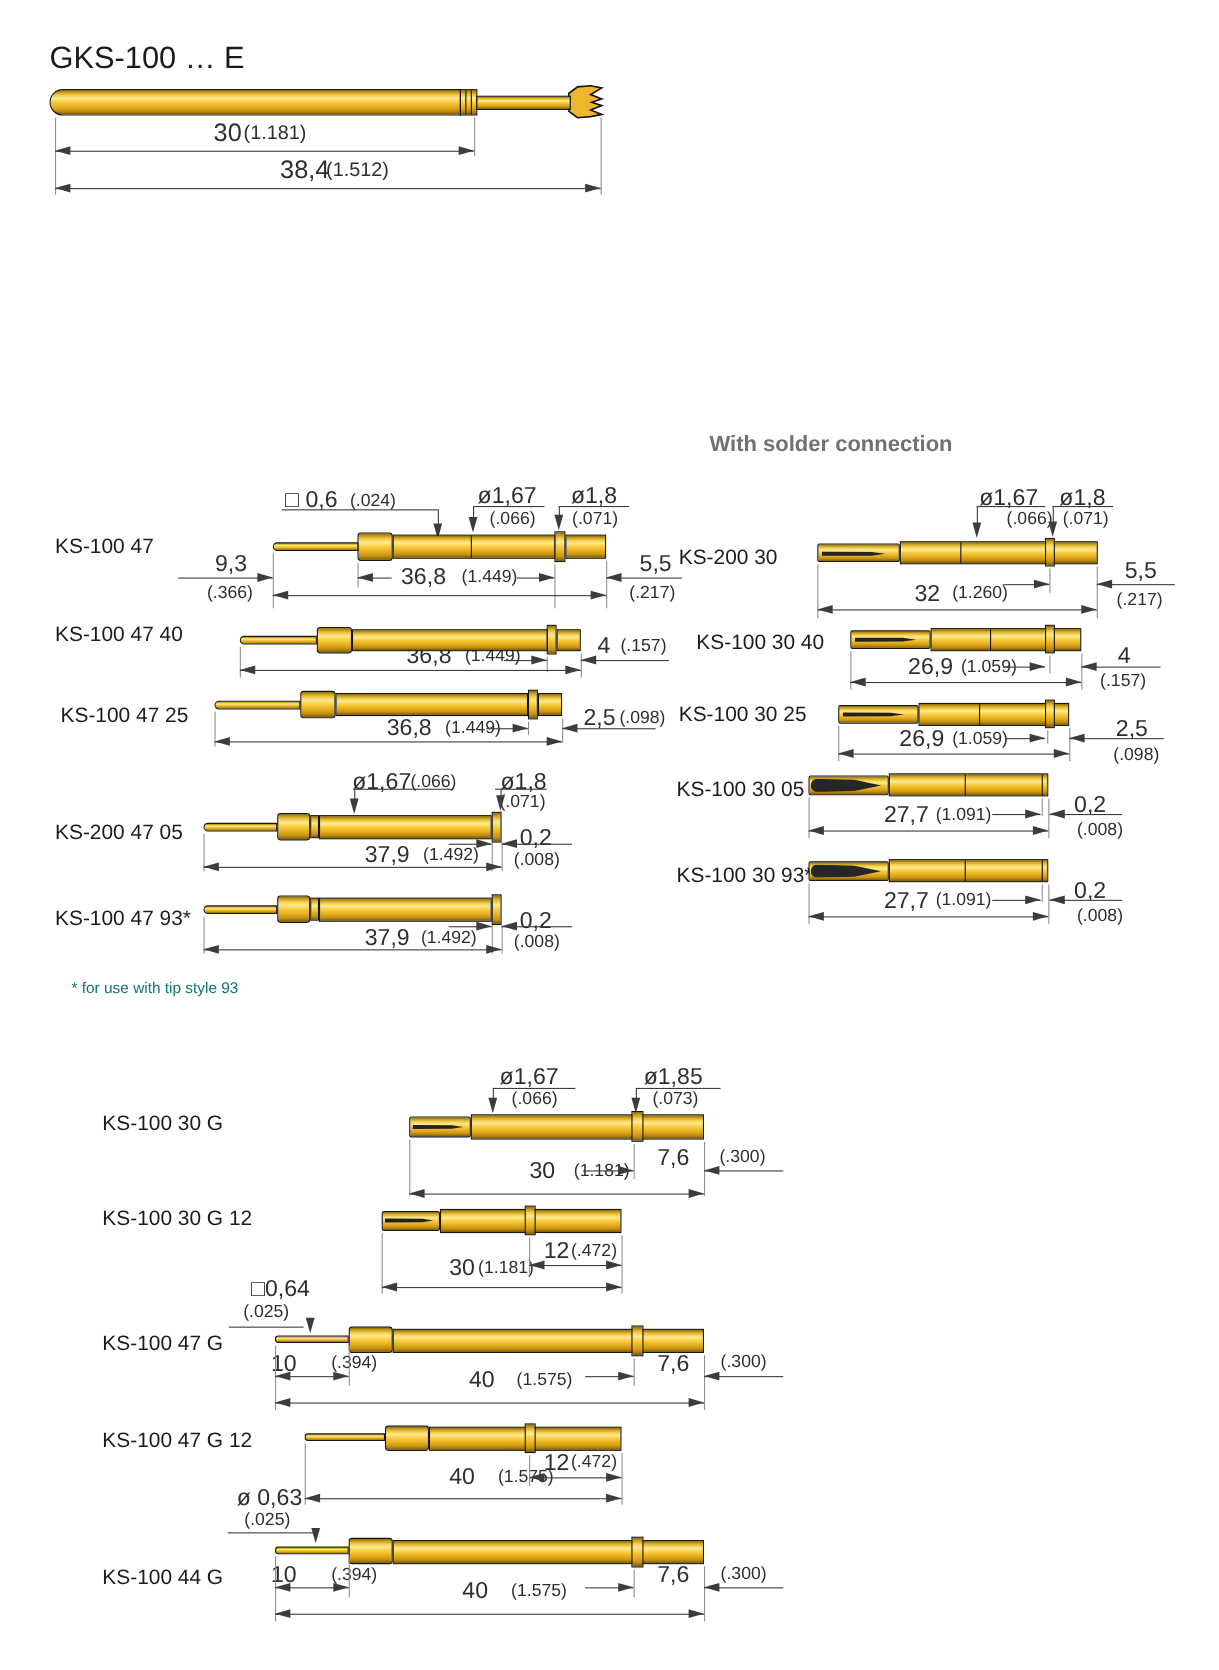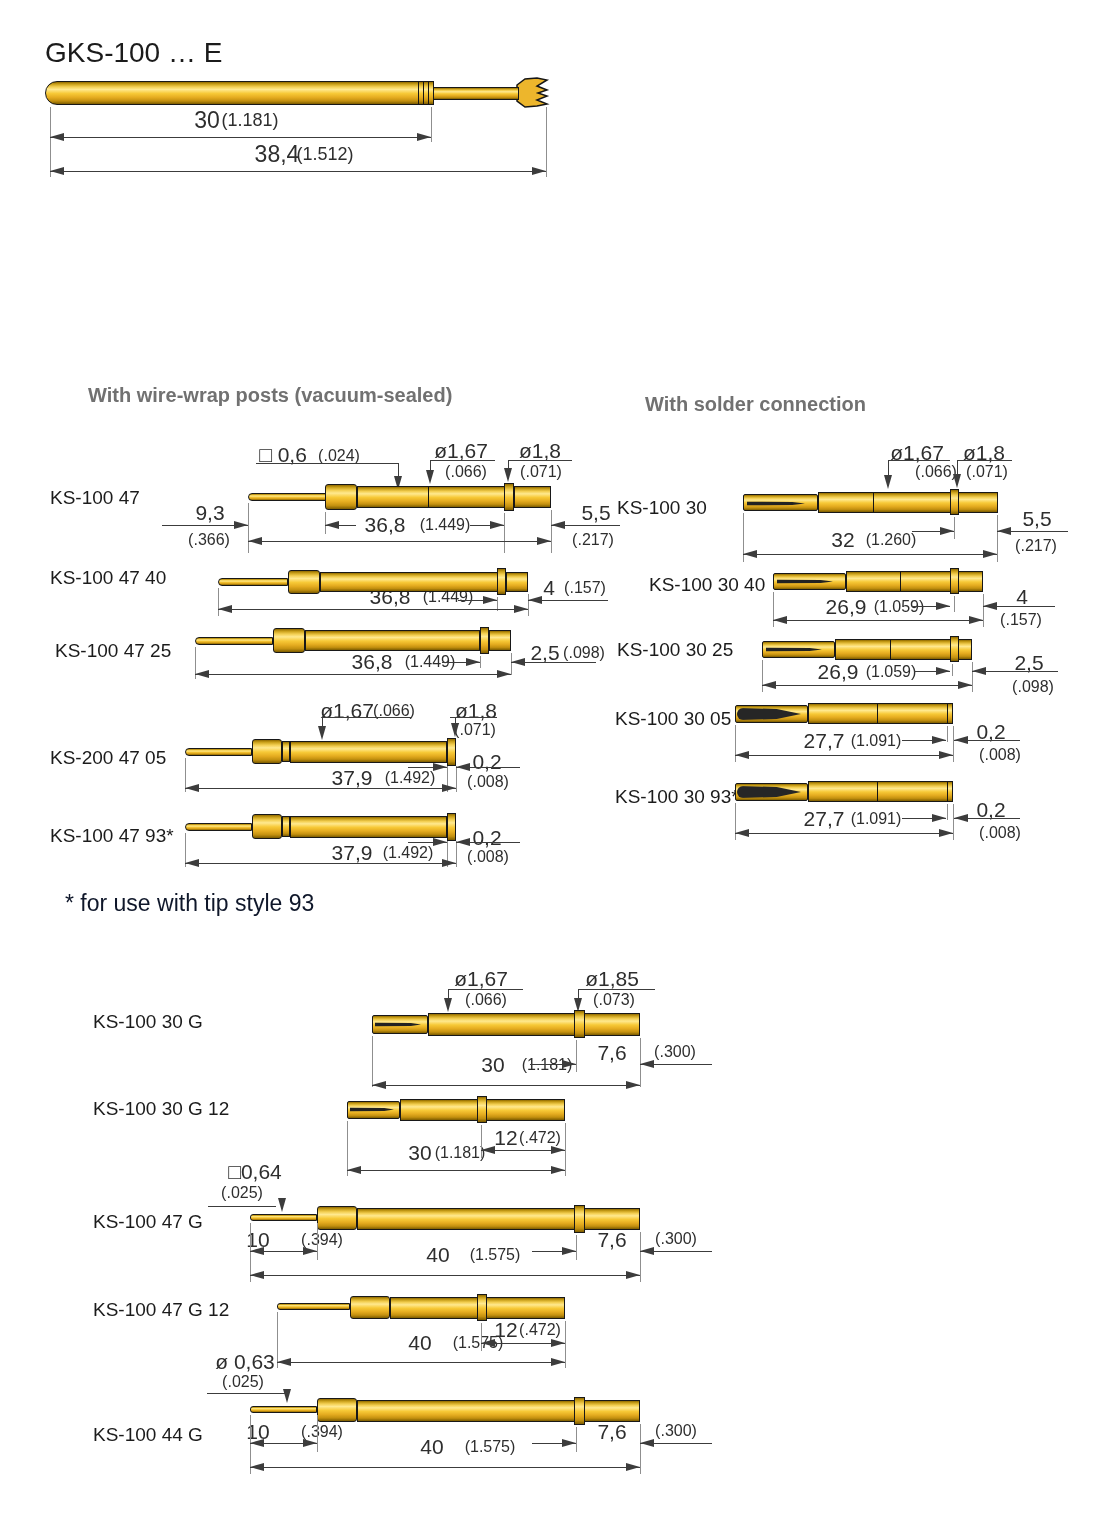--- a/index.html
+++ b/index.html
@@ -8,21 +8,21 @@
   .t{position:absolute;white-space:nowrap;color:#2e2e2e;line-height:1.1}
   .ctr{transform:translateX(-50%)}
   .mm{font-size:21px}
   .in{font-size:16px}
   .mml{font-size:23px}
   .inl{font-size:18px}
   .lbl{font-size:19px;color:#1b1b1b}
   .hd{position:absolute;font-weight:bold;color:#717171;white-space:nowrap}
   .hd1{font-size:23px}
   .hd2{font-size:20px}
-  .fn{font-size:23px;color:#0f172a}
+  .fn{font-size:14px;color:#0f766e}
   .gold{position:absolute;box-sizing:border-box;border:1px solid #181818;
         background:linear-gradient(180deg,#8f6900 0%,#c79d17 9%,#f3cf52 22%,#ffe98f 34%,
                    #f7c937 52%,#e5ac20 70%,#c3900f 86%,#7c5c00 100%)}
   .ext{position:absolute;width:0;border-left:1px solid #8f8f8f}
   .lv{position:absolute;width:0;border-left:1px solid #3c3c3c}
   .vl{position:absolute;width:0;border-left:1px solid #141414}
   .dl{position:absolute;height:0;border-top:1px solid #3c3c3c}
   .ar{position:absolute;width:0;height:0;border-top:4px solid transparent;
       border-bottom:4px solid transparent;border-left:14px solid #3c3c3c}
   .al{position:absolute;width:0;height:0;border-top:4px solid transparent;
@@ -33,21 +33,20 @@
         clip-path:polygon(0 30%,78% 32%,100% 50%,78% 68%,0 70%)}
   .slot2{position:absolute;background:#262626;border-radius:6px;
         clip-path:polygon(3% 0,62% 8%,100% 50%,62% 92%,3% 100%,0 70%,0 30%)}
 </style>
 </head>
 <body>
 
 <div id="canvas">
 
   <span class="t lbl" style="left:45px;top:38px;font-size:28px">GKS-100 … E</span>
-  <span class="hd hd2" style="left:88px;top:384px">With wire-wrap posts (vacuum-sealed)</span>
   <span class="hd hd2" style="left:645px;top:393px">With solder connection</span>
   <span class="t fn" style="left:65px;top:891px">* for use with tip style 93</span>
 
   <div>
     <span class="t mml ctr" style="left:207px;top:108px">30</span>
     <span class="t inl ctr" style="left:250px;top:111px">(1.181)</span>
     <span class="t mml ctr" style="left:277px;top:142px">38,4</span>
     <span class="t inl ctr" style="left:325px;top:145px">(1.512)</span>
   </div>
 
@@ -97,33 +96,33 @@
 
   <div>
     <span class="t lbl" style="left:50px;top:826px">KS-100 47 93*</span>
     <span class="t mm ctr" style="left:352px;top:841px">37,9</span>
     <span class="t in ctr" style="left:408px;top:844px">(1.492)</span>
     <span class="t mm ctr" style="left:487px;top:826px">0,2</span>
     <span class="t in ctr" style="left:488px;top:848px">(.008)</span>
   </div>
 
   <div>
-    <span class="t lbl" style="left:617px;top:498px">KS-100 30</span>
+    <span class="t lbl" style="left:617px;top:498px">KS-200 30</span>
     <span class="t mm ctr" style="left:917px;top:441px">ø1,67</span>
     <span class="t in ctr" style="left:936px;top:463px">(.066)</span>
     <span class="t mm ctr" style="left:984px;top:441px">ø1,8</span>
     <span class="t in ctr" style="left:987px;top:463px">(.071)</span>
     <span class="t mm ctr" style="left:843px;top:528px">32</span>
     <span class="t in ctr" style="left:891px;top:531px">(1.260)</span>
     <span class="t mm ctr" style="left:1037px;top:507px">5,5</span>
     <span class="t in ctr" style="left:1036px;top:537px">(.217)</span>
   </div>
 
   <div>
-    <span class="t lbl" style="left:649px;top:575px">KS-100 30 40</span>
+    <span class="t lbl" style="left:633px;top:575px">KS-100 30 40</span>
     <span class="t mm ctr" style="left:846px;top:595px">26,9</span>
     <span class="t in ctr" style="left:899px;top:598px">(1.059)</span>
     <span class="t mm ctr" style="left:1022px;top:585px">4</span>
     <span class="t in ctr" style="left:1021px;top:611px">(.157)</span>
   </div>
 
   <div>
     <span class="t lbl" style="left:617px;top:640px">KS-100 30 25</span>
     <span class="t mm ctr" style="left:838px;top:660px">26,9</span>
     <span class="t in ctr" style="left:891px;top:663px">(1.059)</span>

